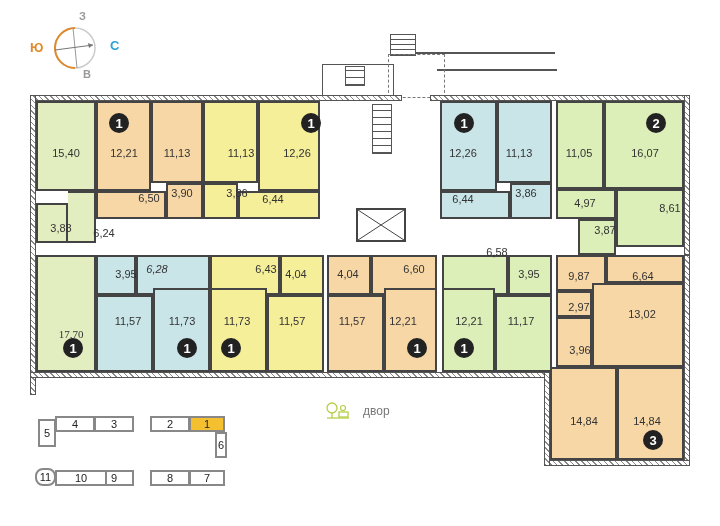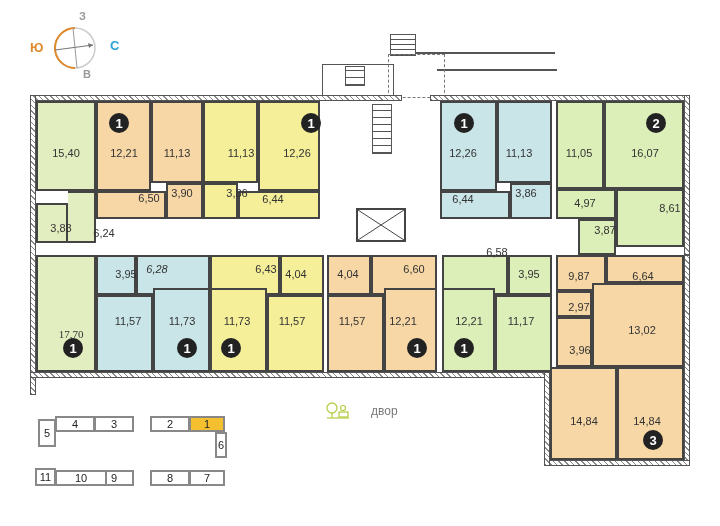--- a/index.html
+++ b/index.html
@@ -162,38 +162,38 @@
   <span class="area" style="left:403px;top:321px;">12,21</span>
 
   <span class="area" style="left:497px;top:252px;">6,58</span>
   <span class="area" style="left:529px;top:274px;">3,95</span>
   <span class="area" style="left:469px;top:321px;">12,21</span>
   <span class="area" style="left:521px;top:321px;">11,17</span>
 
   <span class="area" style="left:579px;top:276px;">9,87</span>
   <span class="area" style="left:643px;top:276px;">6,64</span>
   <span class="area" style="left:579px;top:307px;">2,97</span>
-  <span class="area" style="left:642px;top:330px;">13,02</span>
+  <span class="area" style="left:642px;top:314px;">13,02</span>
   <span class="area" style="left:580px;top:350px;">3,96</span>
   <span class="area" style="left:584px;top:421px;">14,84</span>
   <span class="area" style="left:647px;top:421px;">14,84</span>
 
   <span class="badge" style="left:119px;top:123px;">1</span>
   <span class="badge" style="left:311px;top:123px;">1</span>
   <span class="badge" style="left:464px;top:123px;">1</span>
   <span class="badge" style="left:656px;top:123px;">2</span>
   <span class="badge" style="left:73px;top:348px;">1</span>
   <span class="badge" style="left:187px;top:348px;">1</span>
   <span class="badge" style="left:231px;top:348px;">1</span>
   <span class="badge" style="left:417px;top:348px;">1</span>
   <span class="badge" style="left:464px;top:348px;">1</span>
   <span class="badge" style="left:653px;top:440px;">3</span>
 </div>
 
-<div class="abs" style="left:325px;top:402px;display:flex;align-items:center;gap:20px;">
+<div class="abs" style="left:325px;top:402px;display:flex;align-items:center;gap:12px;">
   <svg width="26" height="18" viewBox="0 0 26 18">
     <circle cx="7" cy="6" r="5" fill="none" stroke="#b5cf4a" stroke-width="1.3"></circle>
     <line x1="7" y1="11" x2="7" y2="16" stroke="#b5cf4a" stroke-width="1.3"></line>
     <rect x="14" y="10" width="9" height="5" fill="none" stroke="#b5cf4a" stroke-width="1.3"></rect>
     <circle cx="18" cy="6" r="2.5" fill="none" stroke="#b5cf4a" stroke-width="1.2"></circle>
     <line x1="2" y1="16" x2="24" y2="16" stroke="#b5cf4a" stroke-width="1.3"></line>
   </svg>
   <span style="font-size:12px;color:#777;">двор</span>
 </div>
 
@@ -221,16 +221,16 @@
     </div>
   <div class="sec" style="left:120px;top:60px;width:40px;height:16px;">
       <span>8</span>
     </div>
   <div class="sec" style="left:64px;top:60px;width:40px;height:16px;">
       <span>9</span>
     </div>
   <div class="sec" style="left:25px;top:60px;width:52px;height:16px;">
       <span>10</span>
     </div>
-  <div class="sec" style="left:5px;top:58px;width:21px;height:18px;">
+  <div class="sec" style="left:5px;top:58px;width:21px;height:18px;border-radius:8px;">
       <span>11</span>
     </div>
 </div>
 
 </body></html>

